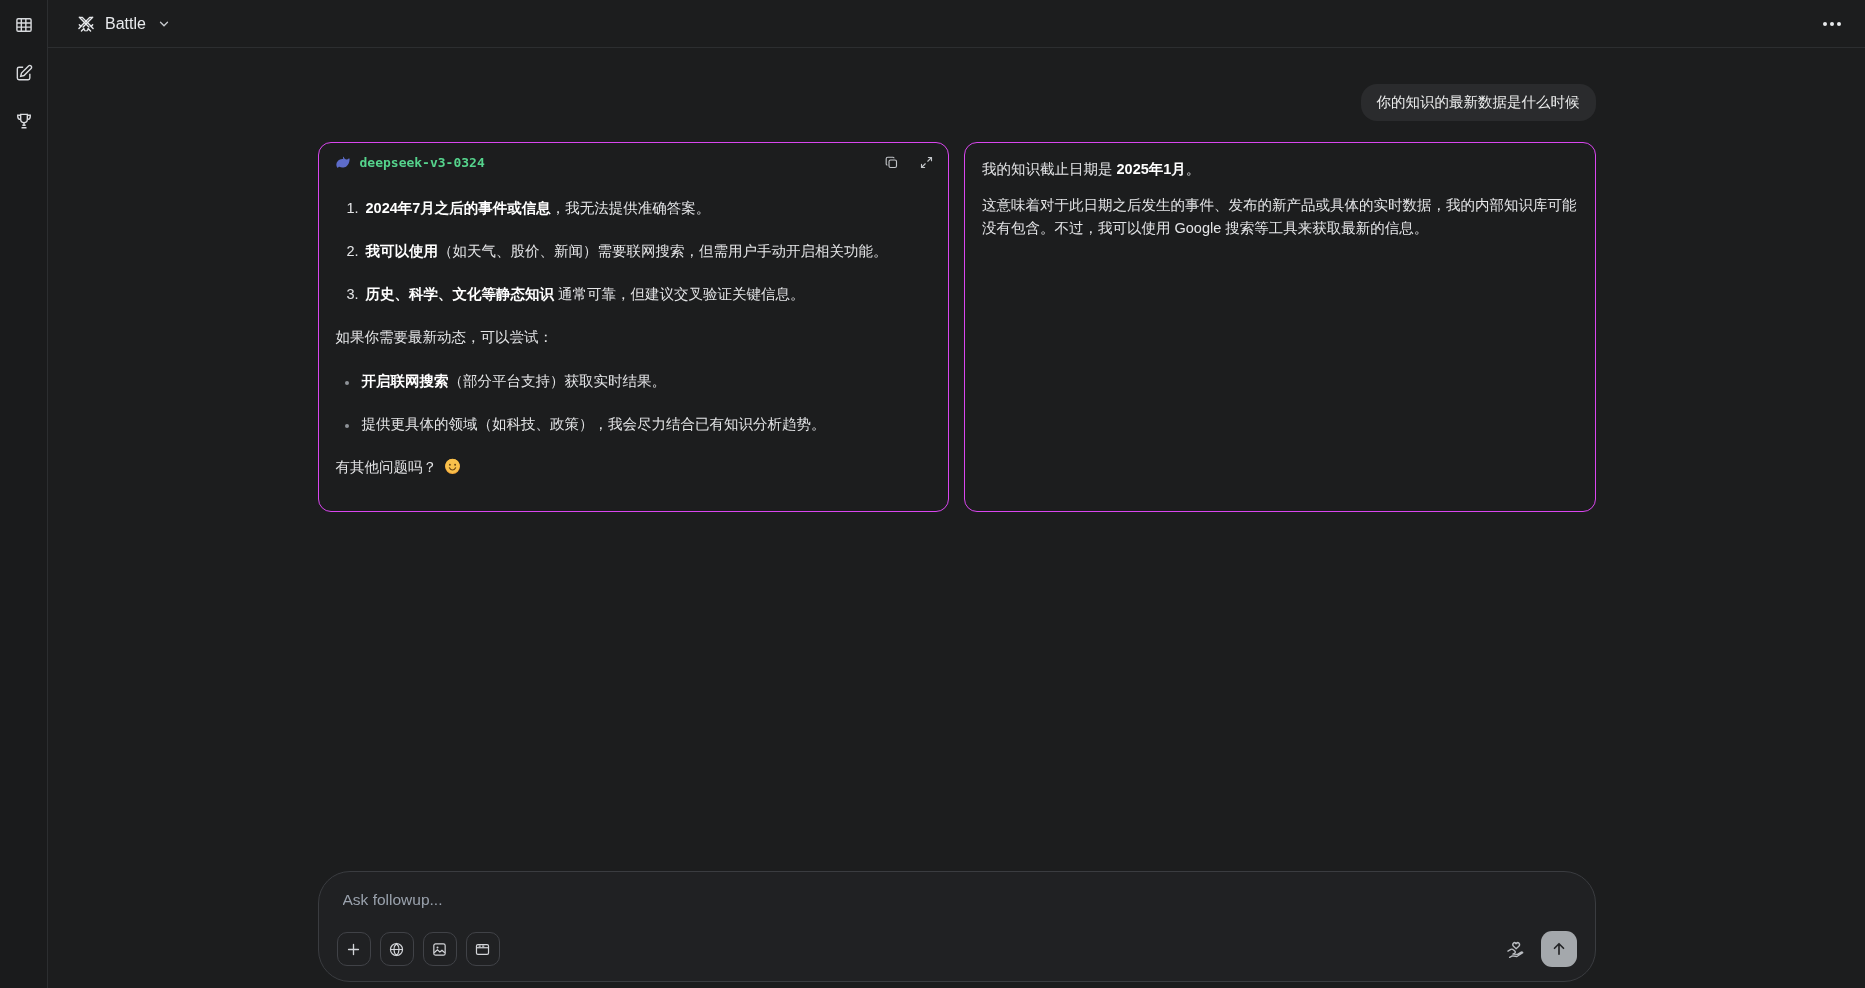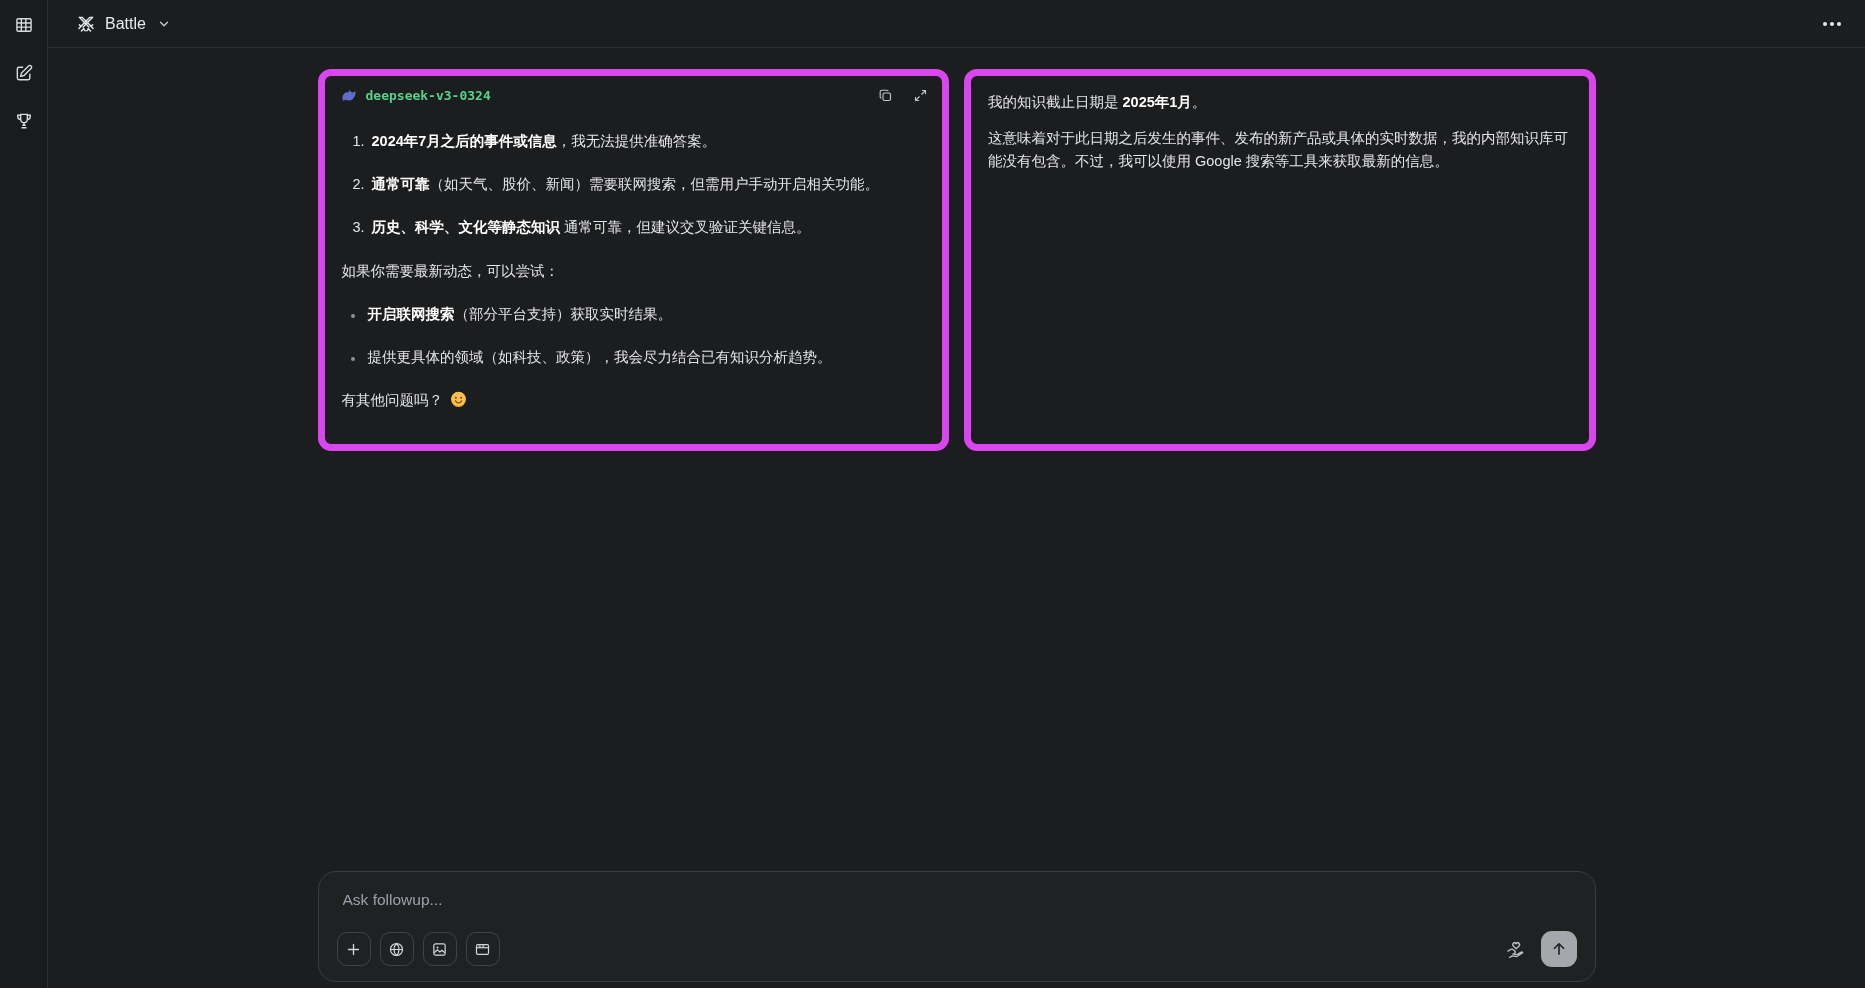--- a/index.html
+++ b/index.html
@@ -62,21 +62,21 @@
     padding: 9px 16px; border-radius: 16px;
     max-width: 70%;
   }
 
   
   .panels {
     margin-top: 21px;
     display: grid; grid-template-columns: 1fr 1fr; gap: 15px;
   }
   .panel {
-    border: 7px solid #d946ef;
+    border: 1px solid #d946ef;
     border-radius: 13px;
     min-height: 331px;
     background: #1c1d1e;
     display: flex; flex-direction: column;
   }
   .panel-header {
     display: flex; align-items: center;
     padding: 11px 14px 4px 15px;
   }
   .model-ident { display: flex; align-items: center; gap: 9px; min-width: 0; }
@@ -100,21 +100,21 @@
   .panel-body ul { margin: 13px 0; padding-left: 23px; }
   .panel-body li { margin: 20px 0; padding-left: 3px; }
   .panel-body ol li::marker { color: #e4e5e7; }
   .panel-body ul li::marker { color: #8e9399; font-size: 12px; }
   .emoji { display: inline-block; vertical-align: -3px; margin-left: 3px; }
 
   
   .composer-wrap { margin-top: auto; }
   .composer {
     border: 1px solid #3a3c40; background: #202123;
-    border-radius: 18px;
+    border-radius: 32px;
     padding: 17px 18px 14px 18px;
     display: flex; flex-direction: column; gap: 20px; justify-content: flex-end;
   }
   .composer-input {
     background: transparent; border: none; outline: none;
     color: #eceded; font-size: 15.5px; width: 100%;
     font-family: "Liberation Sans", "DejaVu Sans", sans-serif;
     padding: 2px 6px;
   }
   .composer-input::placeholder { color: #9aa2ad; }
@@ -185,20 +185,23 @@
       <div class="topbar-spacer"></div>
       <button class="menu-btn">
         <i></i>
           <i></i>
           <i></i>
       </button>
     </header>
 
     <div class="content">
 
+      <div class="user-row">
+        <div class="user-bubble">你的知识的最新数据是什么时候</div>
+      </div>
 
       <div class="panels">
 
         <section class="panel">
           <div class="panel-header">
             <div class="model-ident">
               <svg width="17" height="17" viewBox="0 0 24 24">
                 <path fill="#5d6cc9" d="M21.6 6.2c-.3-.2-.5 0-.8.2-.9.8-1.9 1.2-3.1 1.2-1.6 0-2.9-.8-3.5-2.4-.1-.4-.3-.9-.7-1.2-.3-.2-.5-.1-.6.2-.4 1.1-.2 2.1.4 3.1-1.7-.4-3.4-.2-4.9.6C5.5 9.3 3.8 11.6 3.4 14c-.3 2 .3 3.8 1.5 5.3.2.2.4.3.6.1l1.1-1.2c.3-.3.5-.3.9-.1 2.9 1.6 7.4 1.3 9.9-.6 3.1-2.4 4.2-5.6 4.6-9.3.1-.8 0-1.6-.4-2z"></path>
               </svg>
               <span class="model-name">deepseek-v3-0324</span>
@@ -213,21 +216,21 @@
               <button class="panel-action">
                 <svg width="15" height="15" viewBox="0 0 24 24" fill="none" stroke="currentColor" stroke-width="1.8" stroke-linecap="round">
                   <path d="M14 10l6-6M15 4h5v5M10 14l-6 6M9 20H4v-5"></path>
                 </svg>
               </button>
             </div>
           </div>
           <div class="panel-body">
               <ol>
                 <li><b>2024年7月之后的事件或信息</b><span>，我无法提供准确答案。</span></li>
-                <li><b>通常可靠</b><span>（如天气、股价、新闻）需要联网搜索，但需用户手动开启相关功能。</span></li>
+                <li><b>我可以使用</b><span>（如天气、股价、新闻）需要联网搜索，但需用户手动开启相关功能。</span></li>
                 <li><b>历史、科学、文化等静态知识</b><span> 通常可靠，但建议交叉验证关键信息。</span></li>
               </ol>
               <p><span>如果你需要最新动态，可以尝试：</span></p>
               <ul>
                 <li><b>开启联网搜索</b><span>（部分平台支持）获取实时结果。</span></li>
                 <li><span>提供更具体的领域（如科技、政策），我会尽力结合已有知识分析趋势。</span></li>
               </ul>
               <p><span>有其他问题吗？ </span><span class="emoji"><svg width="17" height="17" viewBox="0 0 24 24">
                     <circle cx="12" cy="12" r="10.5" fill="#f5a93c"></circle>
                     <circle cx="12" cy="11" r="10" fill="#f9c04b"></circle>

